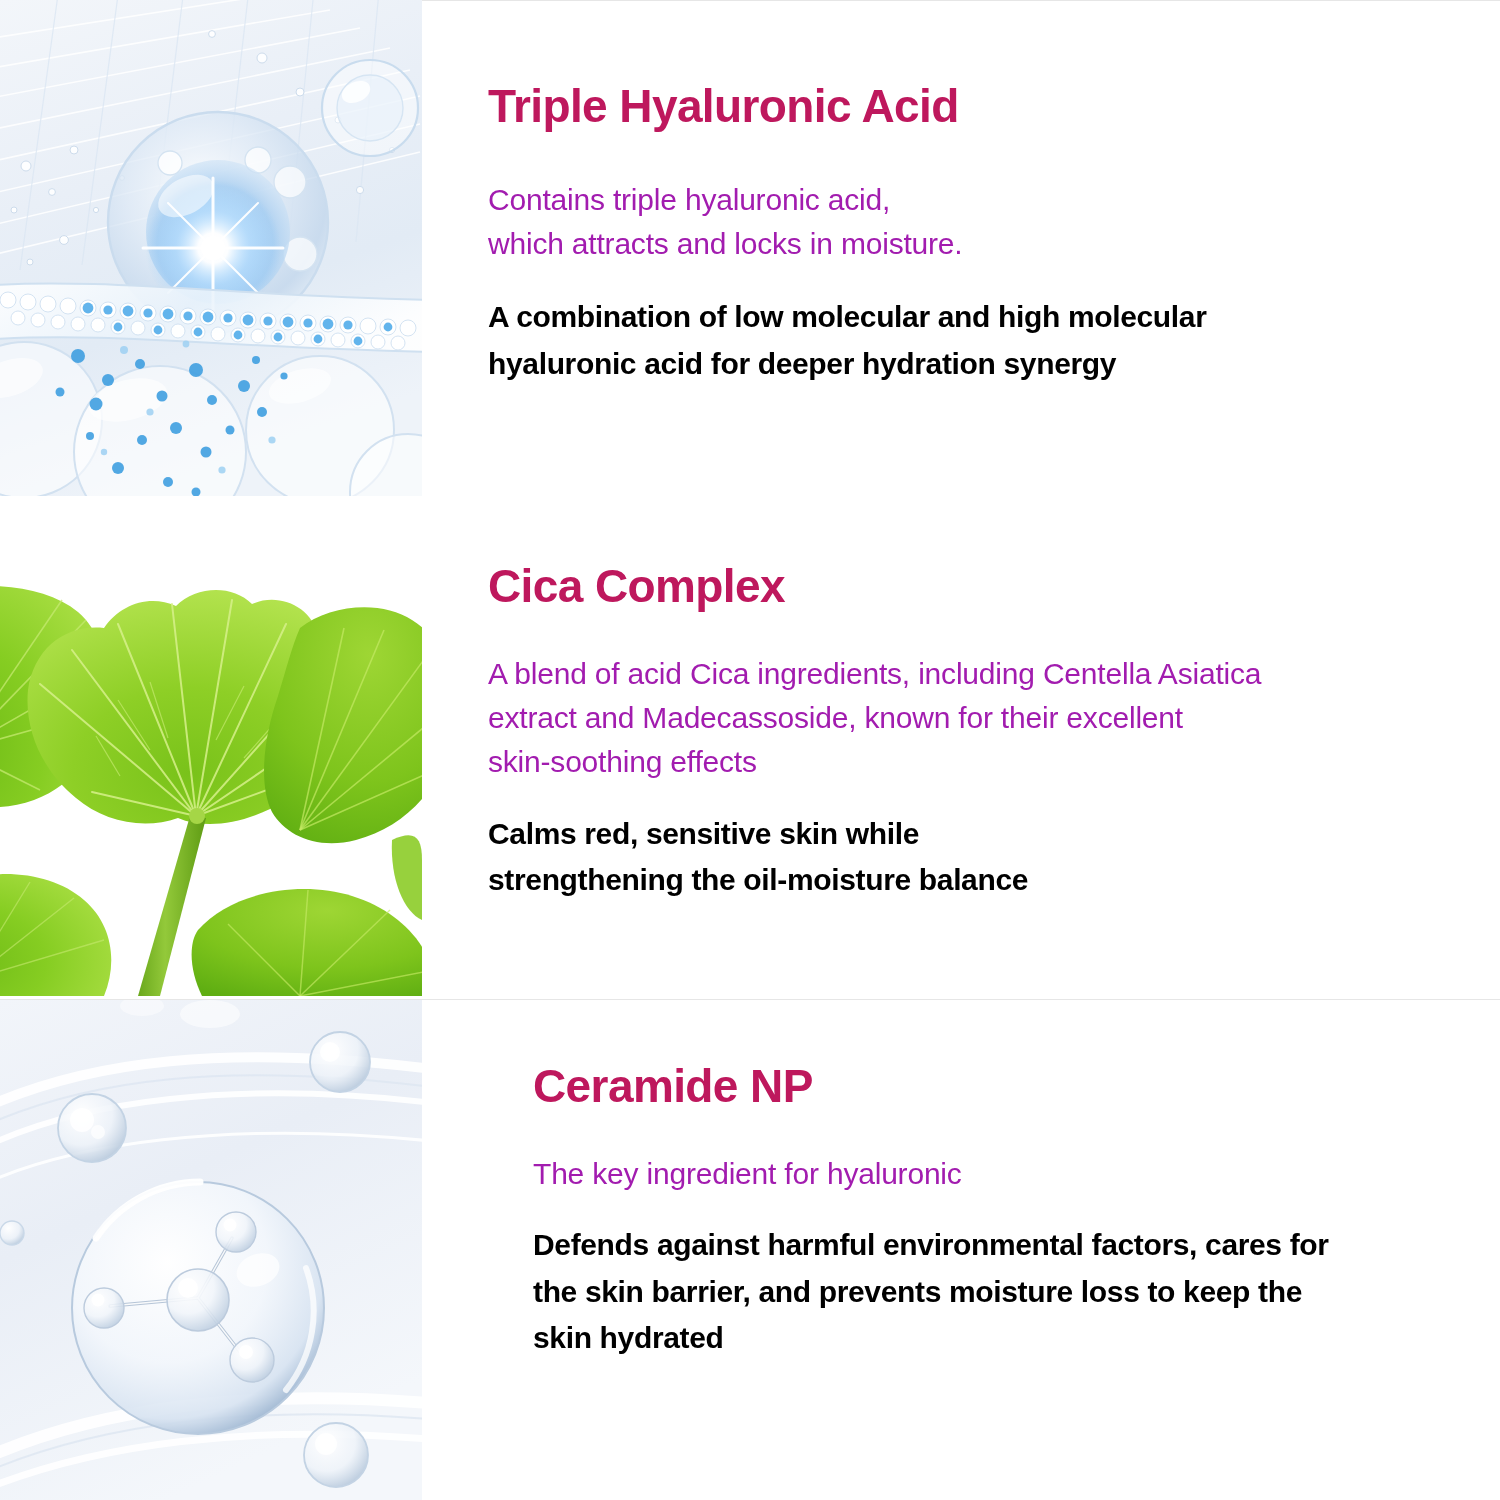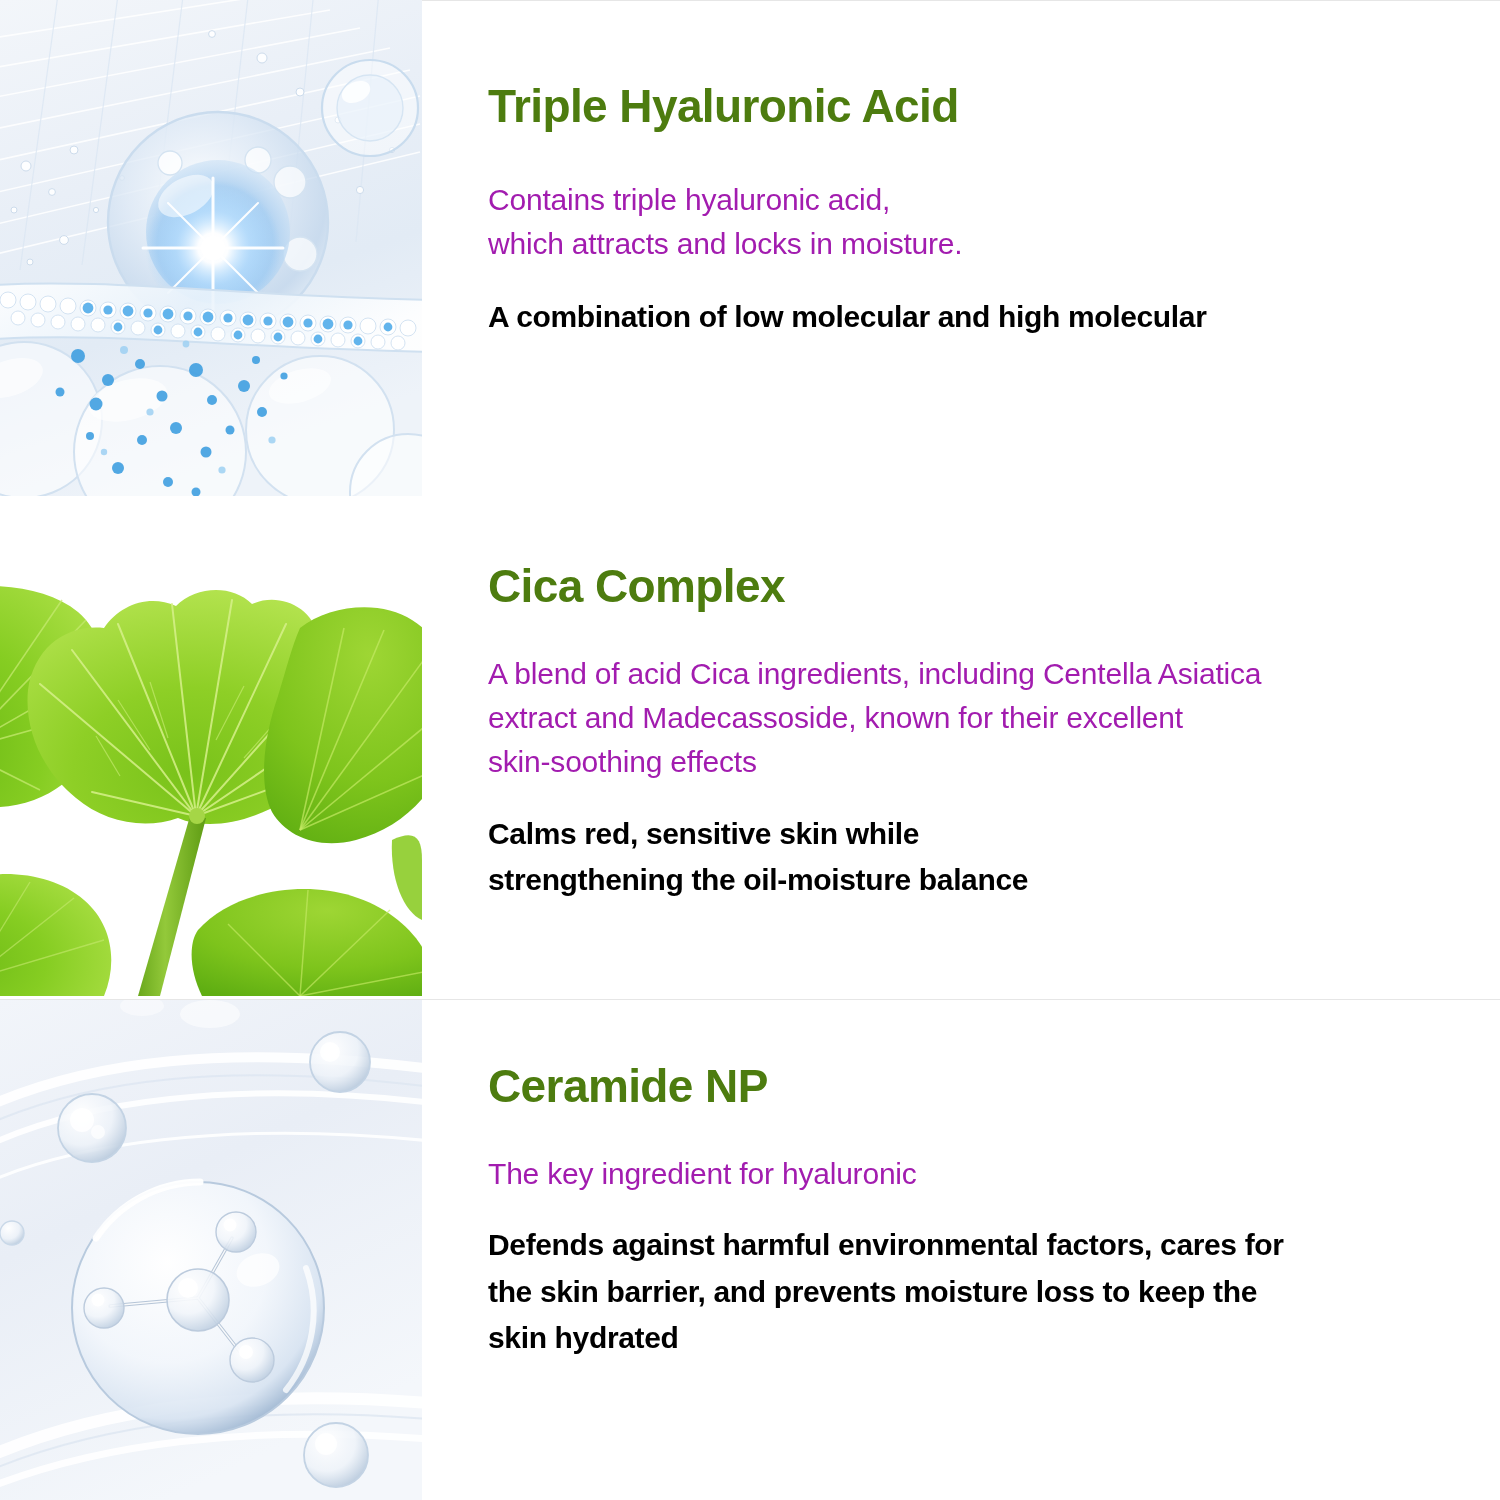--- a/index.html
+++ b/index.html
@@ -25,21 +25,21 @@
   
   .section {
     position: relative;
     display: flex;
     align-items: flex-start;
     width: 1500px;
     box-sizing: border-box;
   }
   .section.s1 { height: 500px; }
   .section.s2 { height: 500px; }
-  .section.s3 { height: 500px; }
+  .section.s3 { height: 500px; gap: 45px; }
 
   .divider {
     position: absolute;
     left: 0;
     width: 1500px;
     height: 1px;
     background: #e6e6e6;
   }
   .divider.d0 { top: 0px; }
   .divider.d1 { top: 499px; }
@@ -61,21 +61,21 @@
   .content {
     flex: 1 1 auto;
     padding-left: 66px;
     padding-right: 40px;
     box-sizing: border-box;
   }
 
   .heading {
     font-size: 46px;
     font-weight: 700;
-    color: #4d7c0f;
+    color: #be185d;
     letter-spacing: -0.6px;
     line-height: 1.08;
     margin: 0;
   }
   .s1 .heading { padding-top: 82px; }
   .s2 .heading { padding-top: 62px; }
   .s3 .heading { padding-top: 62px; }
 
   .desc {
     font-size: 30px;
@@ -334,20 +334,21 @@
     </div>
 
     <div class="content">
       <h2 class="heading">Triple Hyaluronic Acid</h2>
       <p class="desc">
         <span>Contains triple hyaluronic acid,</span>
         <span>which attracts and locks in moisture.</span>
       </p>
       <p class="highlight">
         <span>A combination of low molecular and high molecular</span>
+        <span>hyaluronic acid for deeper hydration synergy</span>
       </p>
     </div>
   </div>
 
   <div class="section s2">
     <div class="divider d1"></div>
 
     <div class="media">
       <svg viewBox="0 0 422 496" preserveAspectRatio="xMidYMid slice" aria-hidden="true">
         <defs>

